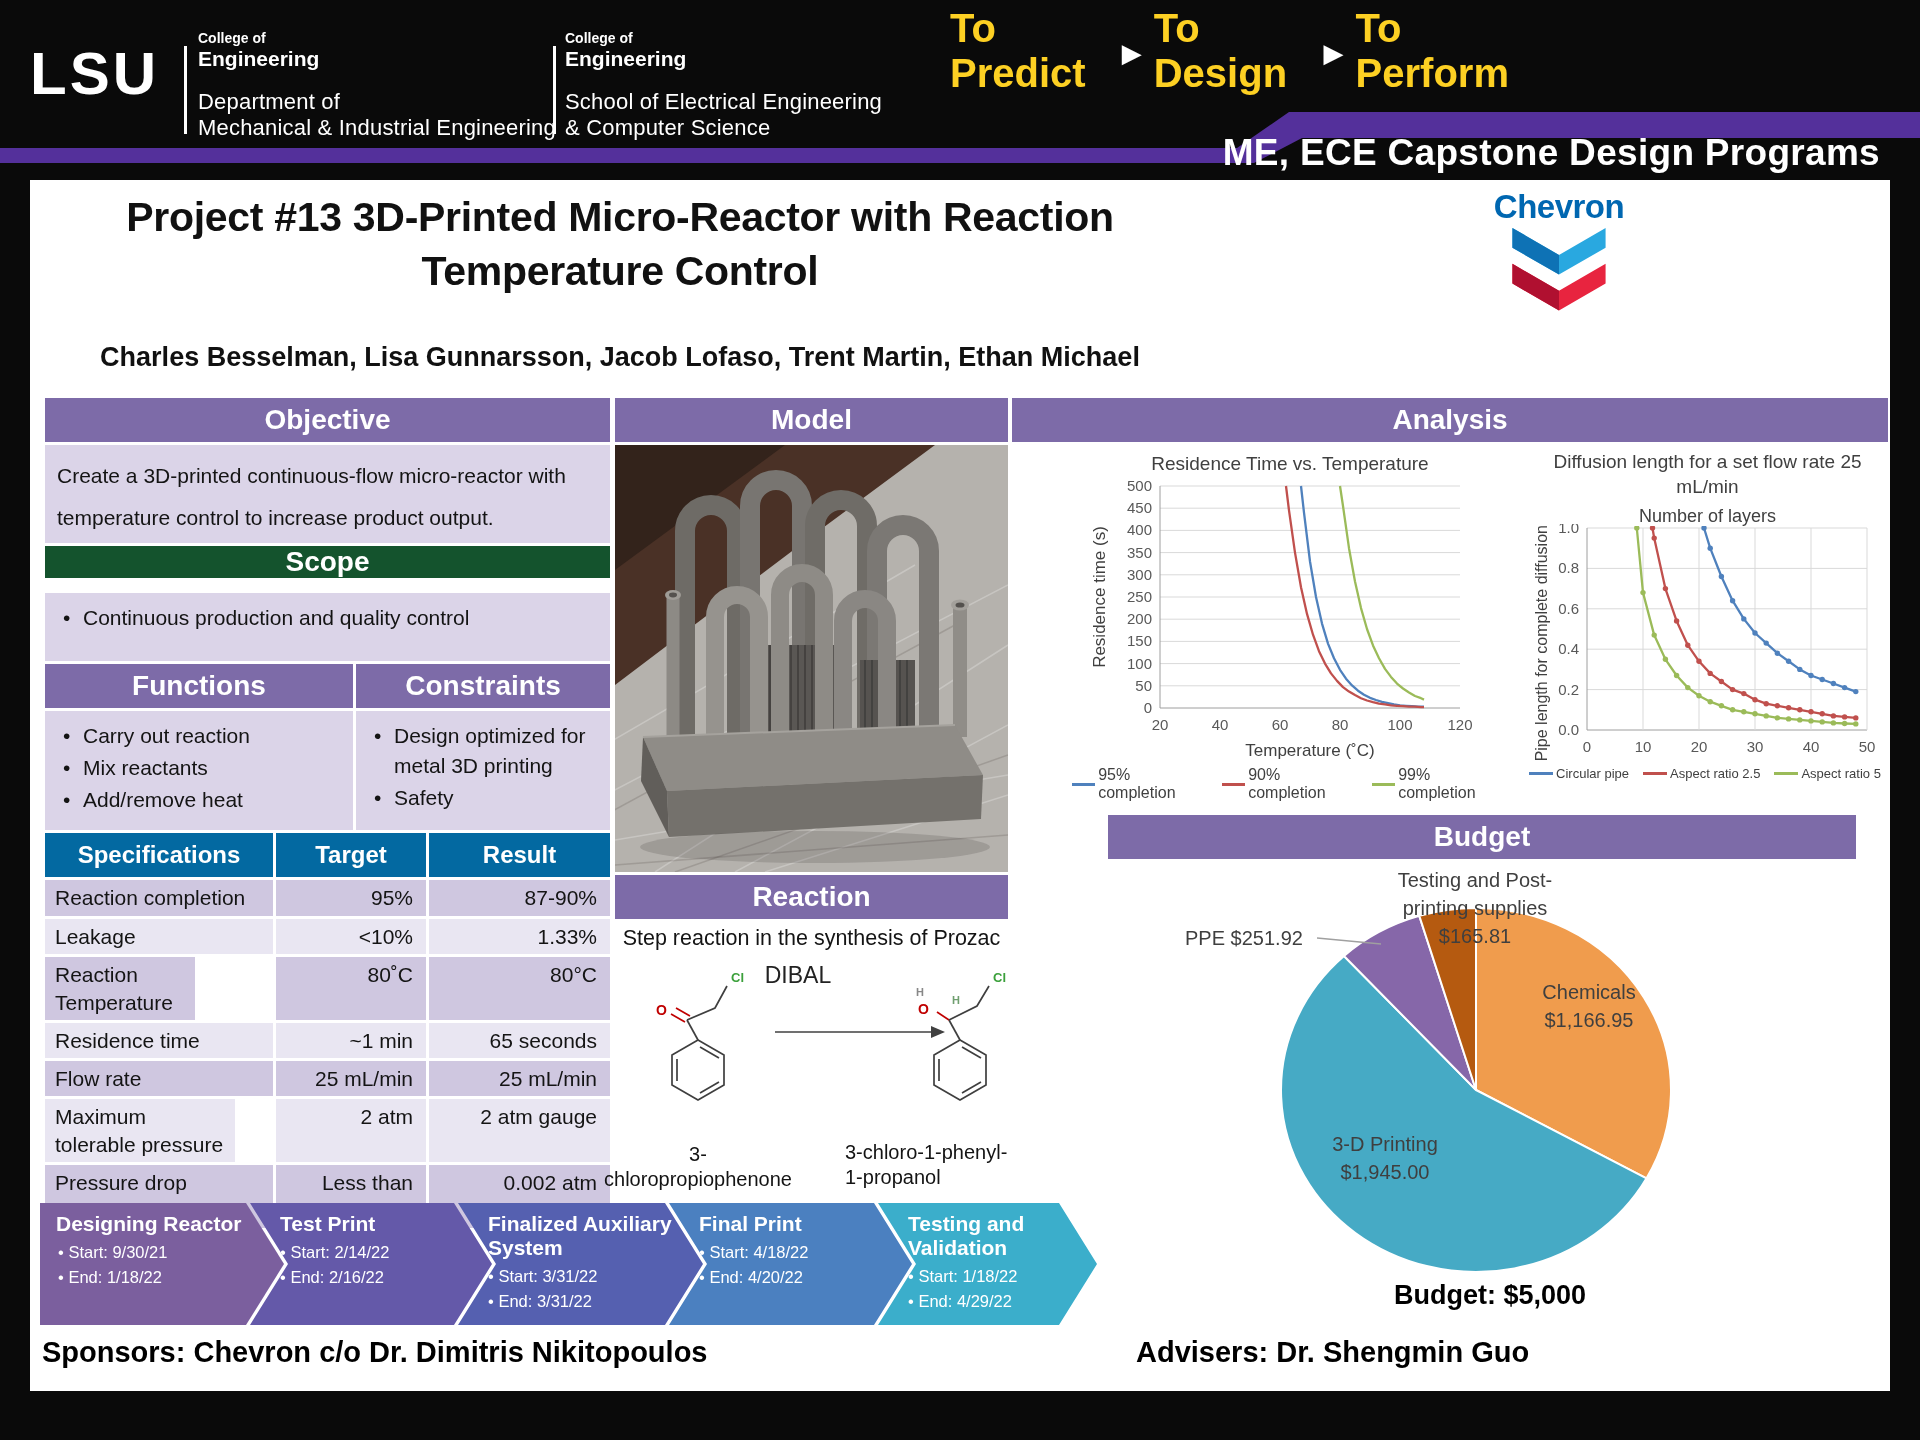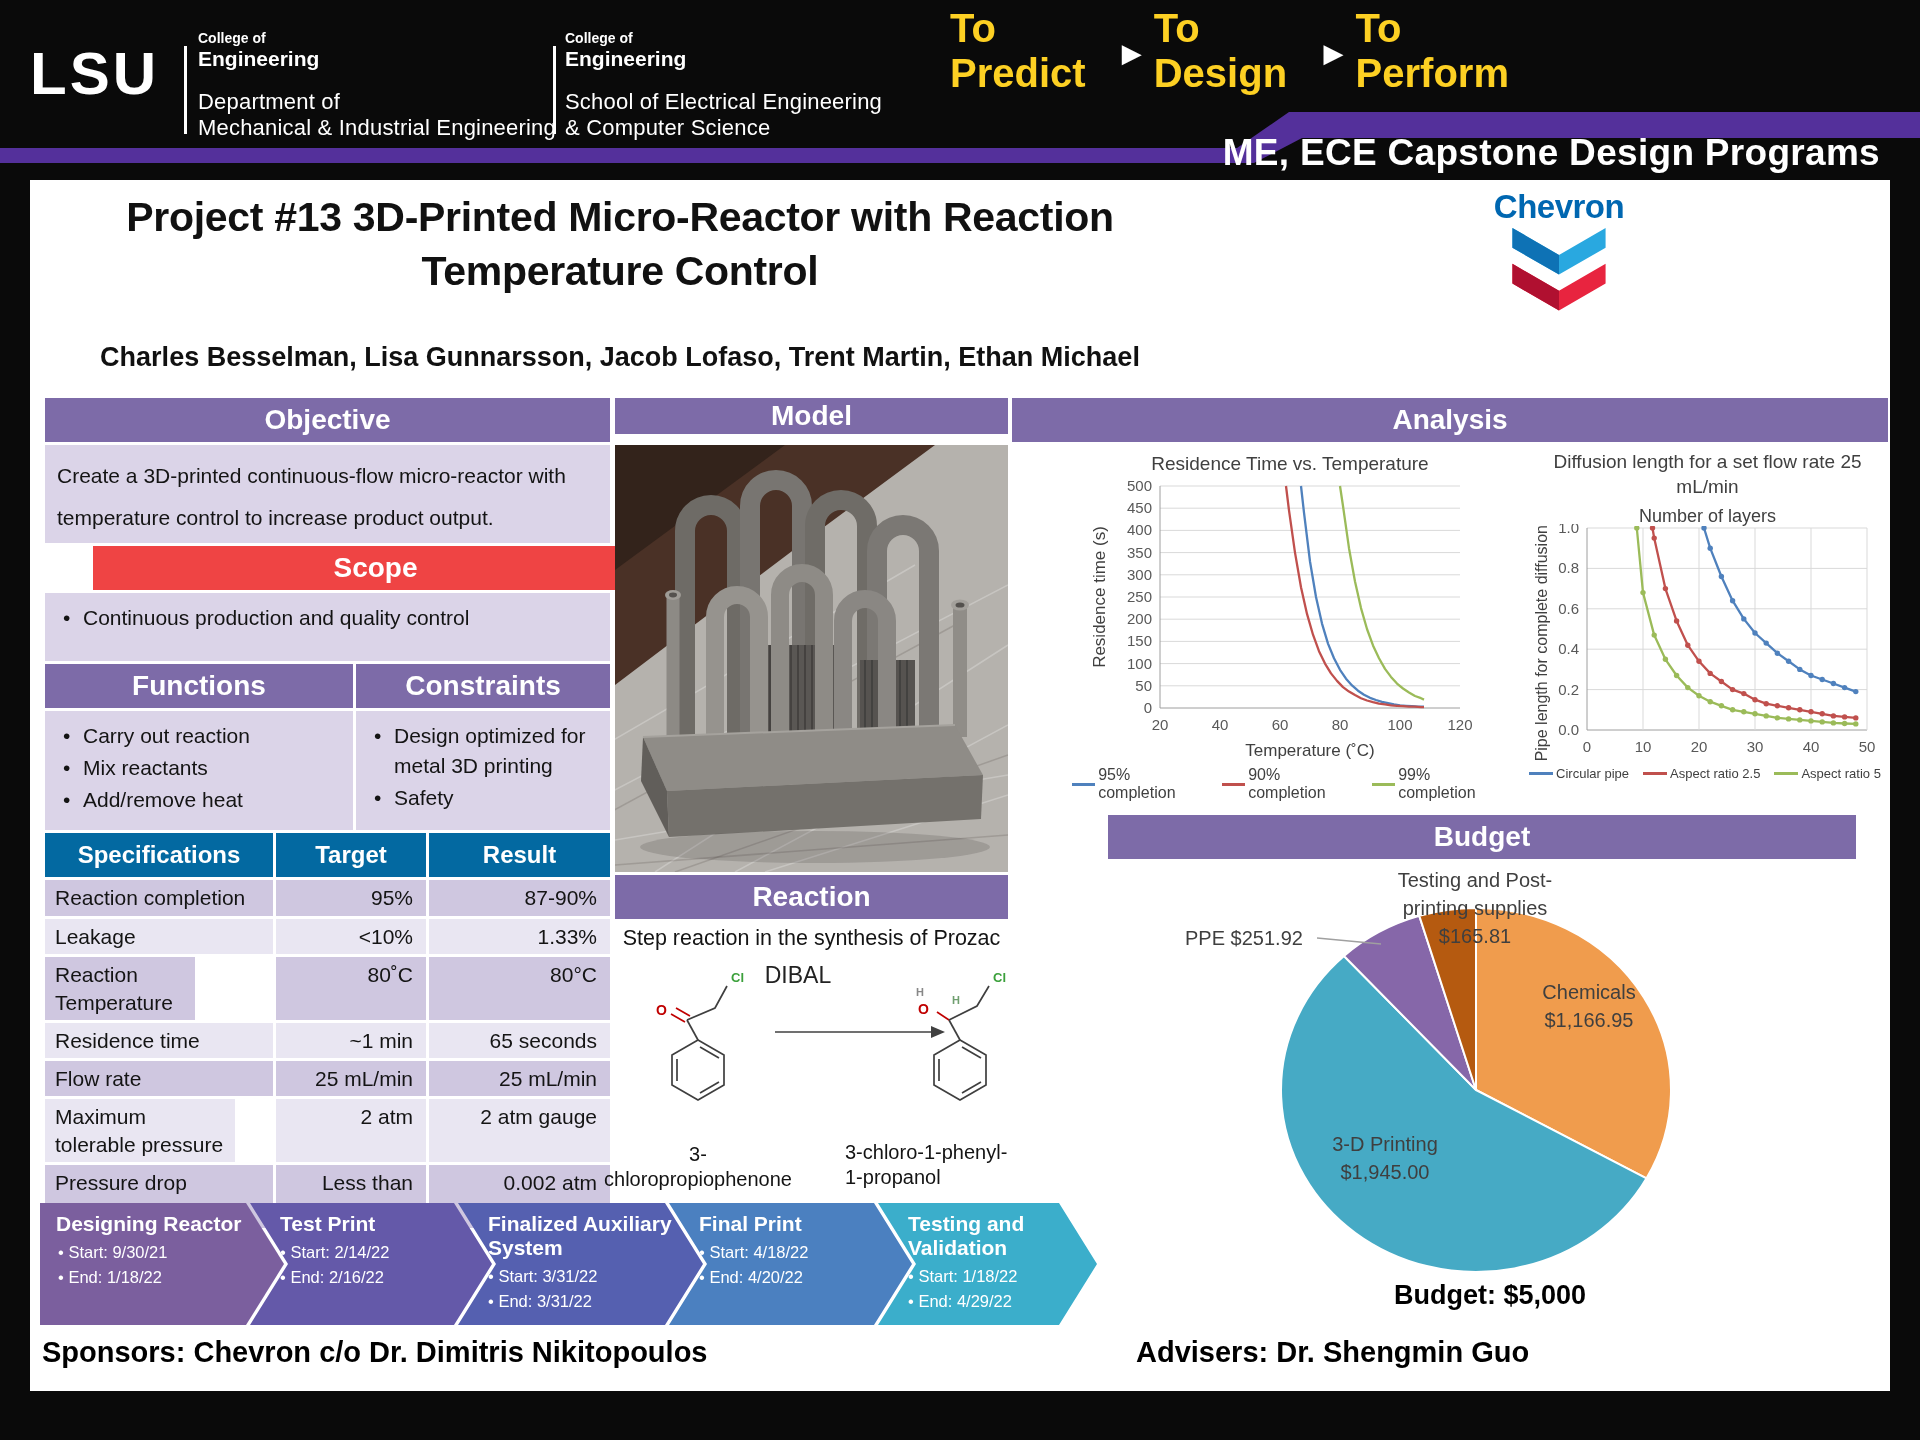--- a/index.html
+++ b/index.html
@@ -104,21 +104,21 @@
     <polygon points="8,0 60,30 112,0 112,22 60,52 8,22" fill="#29A8E0"></polygon>
     <polygon points="8,0 60,30 60,52 8,22" fill="#0E72B5"></polygon>
     <polygon points="8,40 60,70 112,40 112,62 60,92 8,62" fill="#E8243F"></polygon>
     <polygon points="8,40 60,70 60,92 8,62" fill="#B01030"></polygon>
   </svg>
 </div>
 
 <div class="abs sechead" style="left: 45px; top: 398px; width: 565px; height: 44px; background: rgb(125, 107, 168);">Objective</div>
 <div class="abs secbody objtext" style="left:45px;top:445px;width:541px;height:78px;padding:10px 12px;">Create a 3D-printed continuous-flow micro-reactor with temperature control to increase product output.</div>
 
-<div class="abs sechead" style="left: 45px; top: 546px; width: 565px; height: 44px; background: #ef4444; margin-left: 48px;">Scope</div>
+<div class="abs sechead" style="left: 45px; top: 546px; width: 565px; height: 32px; background: #14532d;">Scope</div>
 <div class="abs secbody" style="left:45px;top:593px;width:565px;height:68px;">
   <ul class="blist">
     <li>Continuous production and quality control</li>
   </ul>
 </div>
 
 <div class="abs sechead" style="left: 45px; top: 664px; width: 308px; height: 44px; background: rgb(125, 107, 168);">Functions</div>
 <div class="abs secbody" style="left:45px;top:711px;width:308px;height:119px;">
   <ul class="blist">
     <li>Carry out reaction</li>
@@ -161,21 +161,21 @@
 
   <div class="c reven h60" style="width:170px;">Maximum tolerable pressure</div>
   <div class="c reven num h60">2 atm</div>
   <div class="c reven num h60">2 atm gauge</div>
 
   <div class="c rodd h50">Pressure drop</div>
   <div class="c rodd num h50" style="width:100px;padding-left:37px;">Less than 1 atm</div>
   <div class="c rodd num h50">0.002 atm</div>
 </div>
 
-<div class="abs sechead" style="left: 615px; top: 398px; width: 393px; height: 36px; background: rgb(125, 107, 168);">Model</div>
+<div class="abs sechead" style="left: 615px; top: 398px; width: 393px; height: 44px; background: rgb(125, 107, 168);">Model</div>
 
 <svg class="abs" style="left:615px;top:445px;" width="393" height="427" viewBox="0 0 393 427">
   <rect width="393" height="427" fill="#b5b2ad"></rect>
   <g stroke="rgba(255,255,255,0.25)" stroke-width="1.5">
     <path d="M-10 300 L300 120"></path>
       <path d="M-10 350 L393 140"></path>
       <path d="M40 427 L393 200"></path>
     <path d="M120 427 L393 280"></path>
       <path d="M0 395 L393 330"></path>
       <path d="M150 427 L393 350"></path>

